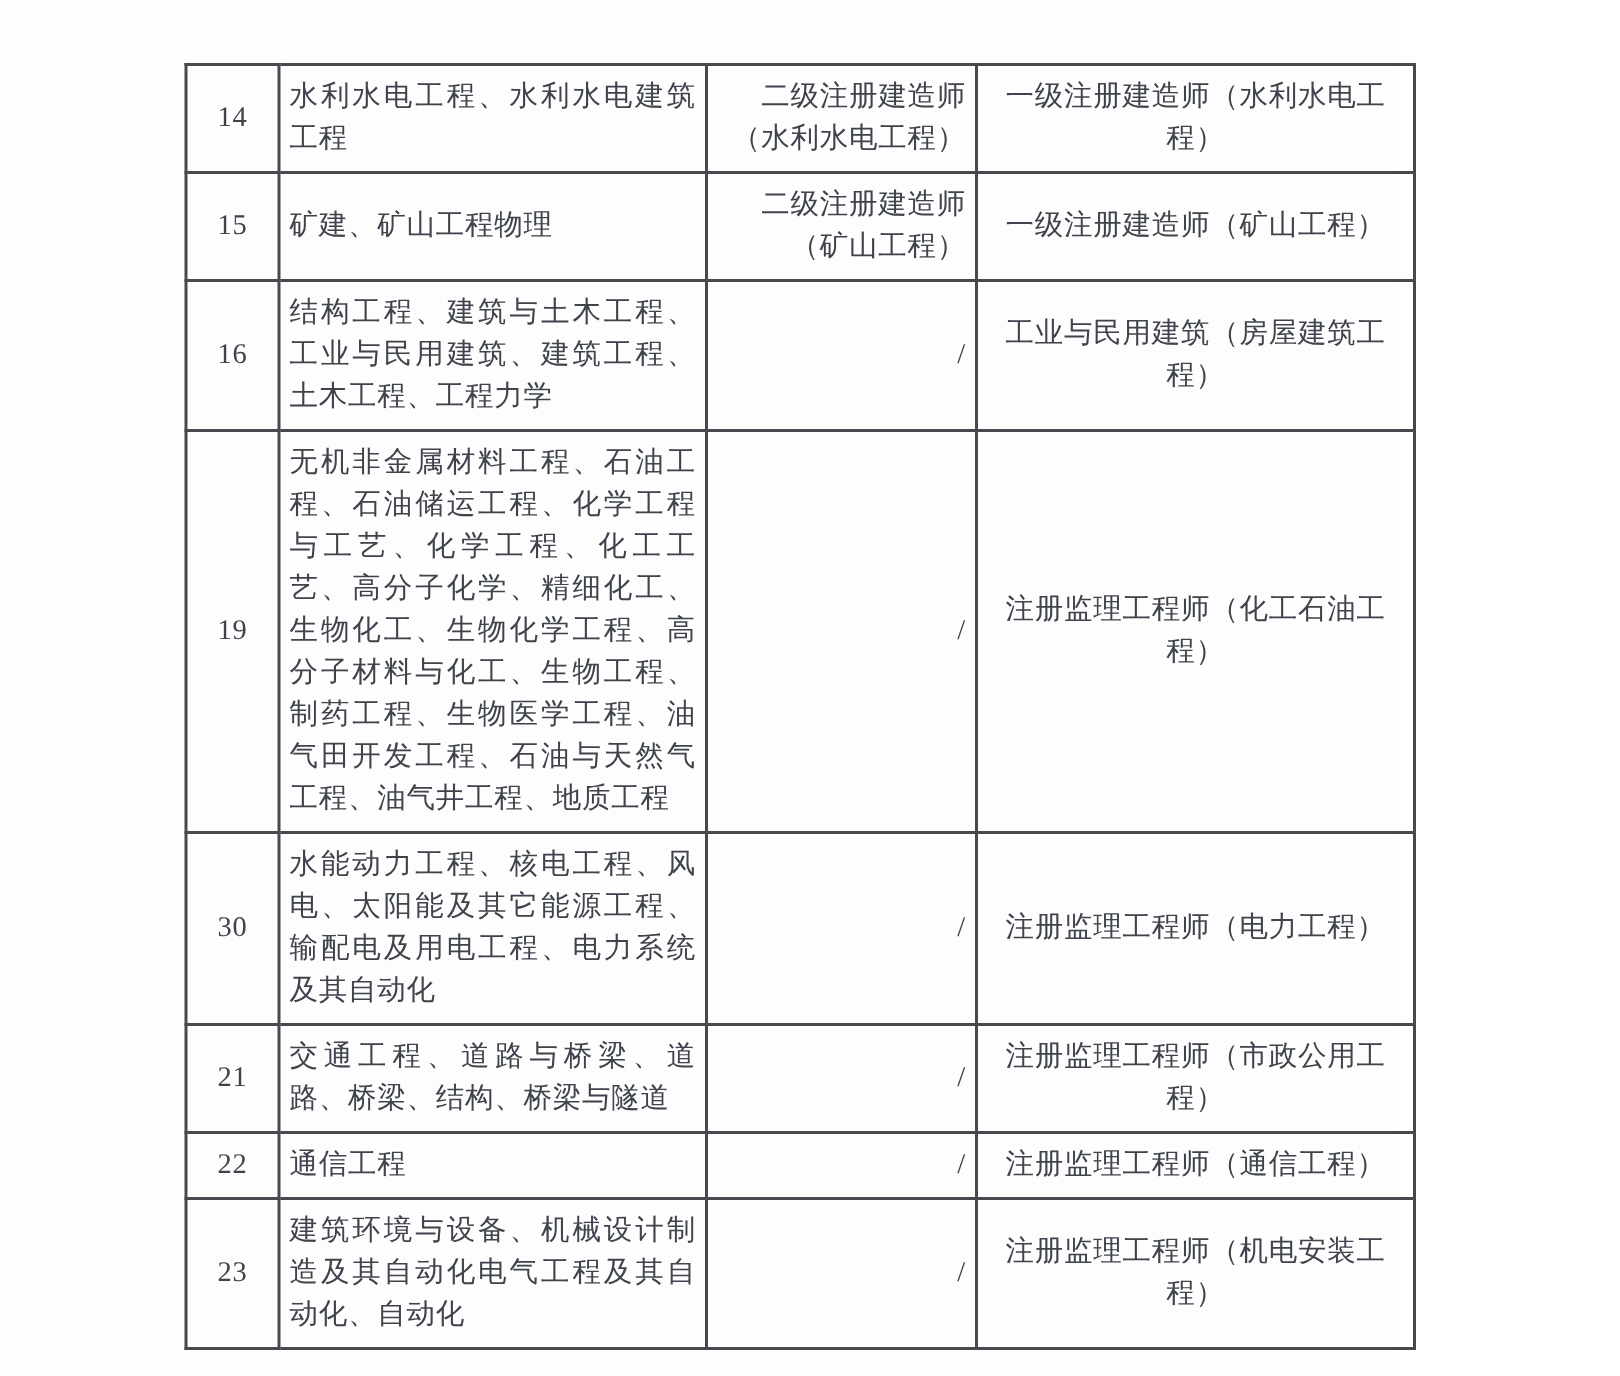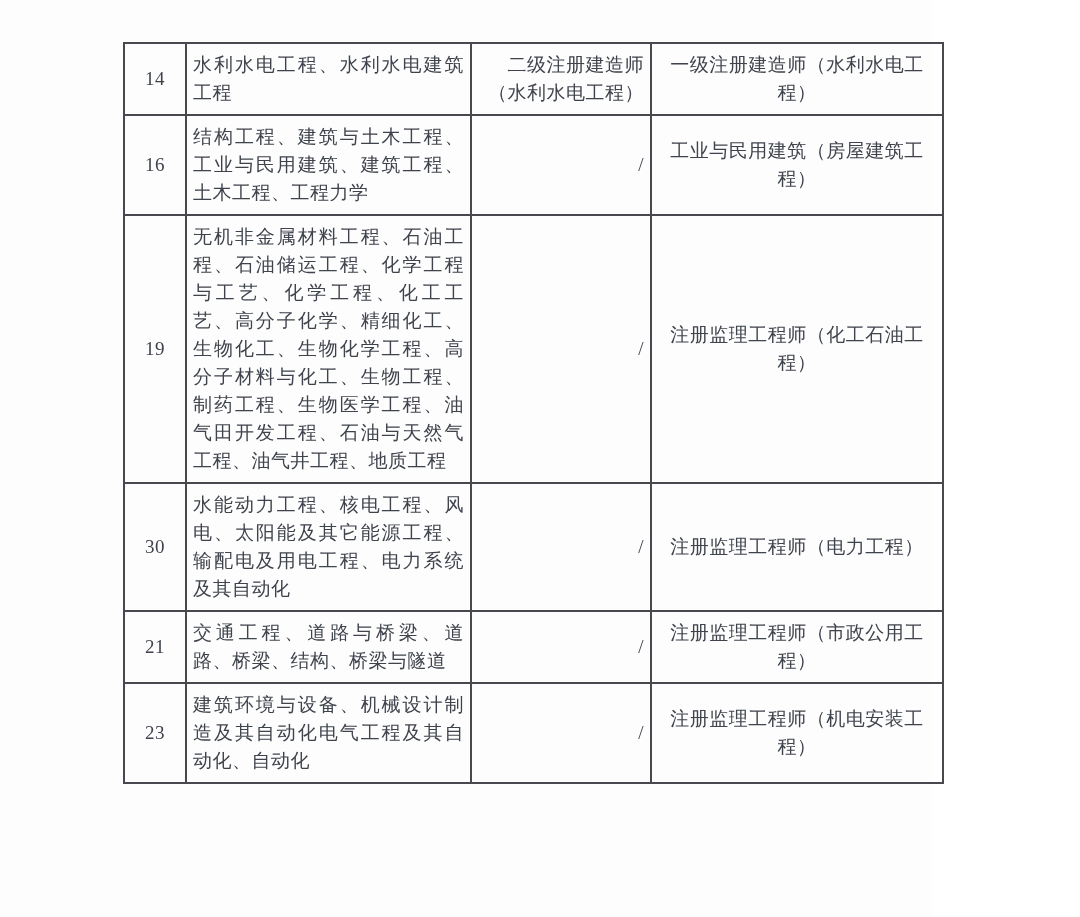--- a/index.html
+++ b/index.html
@@ -74,20 +74,26 @@
       <col class="c-lv1">
     </colgroup>
     <tbody id="table-body">
   <tr>
     <td class="no-cell">14</td>
     <td class="major-cell">水利水电工程、水利水电建筑工程</td>
     <td class="lv2-cell">二级注册建造师（水利水电工程）</td>
     <td class="lv1-cell">一级注册建造师（水利水电工程）</td>
   </tr>
 
+  <tr>
+    <td class="no-cell">15</td>
+    <td class="major-cell">矿建、矿山工程物理</td>
+    <td class="lv2-cell">二级注册建造师（矿山工程）</td>
+    <td class="lv1-cell">一级注册建造师（矿山工程）</td>
+  </tr>
 
   <tr>
     <td class="no-cell">16</td>
     <td class="major-cell">结构工程、建筑与土木工程、工业与民用建筑、建筑工程、土木工程、工程力学</td>
     <td class="lv2-cell">/</td>
     <td class="lv1-cell">工业与民用建筑（房屋建筑工程）</td>
   </tr>
 
 
 
@@ -105,20 +111,26 @@
     <td class="lv1-cell">注册监理工程师（电力工程）</td>
   </tr>
 
   <tr>
     <td class="no-cell">21</td>
     <td class="major-cell">交通工程、道路与桥梁、道路、桥梁、结构、桥梁与隧道</td>
     <td class="lv2-cell">/</td>
     <td class="lv1-cell">注册监理工程师（市政公用工程）</td>
   </tr>
 
+  <tr>
+    <td class="no-cell">22</td>
+    <td class="major-cell">通信工程</td>
+    <td class="lv2-cell">/</td>
+    <td class="lv1-cell">注册监理工程师（通信工程）</td>
+  </tr>
 
   <tr>
     <td class="no-cell">23</td>
     <td class="major-cell">建筑环境与设备、机械设计制造及其自动化电气工程及其自动化、自动化</td>
     <td class="lv2-cell">/</td>
     <td class="lv1-cell">注册监理工程师（机电安装工程）</td>
   </tr>
 </tbody>
   </table>
 </div>

